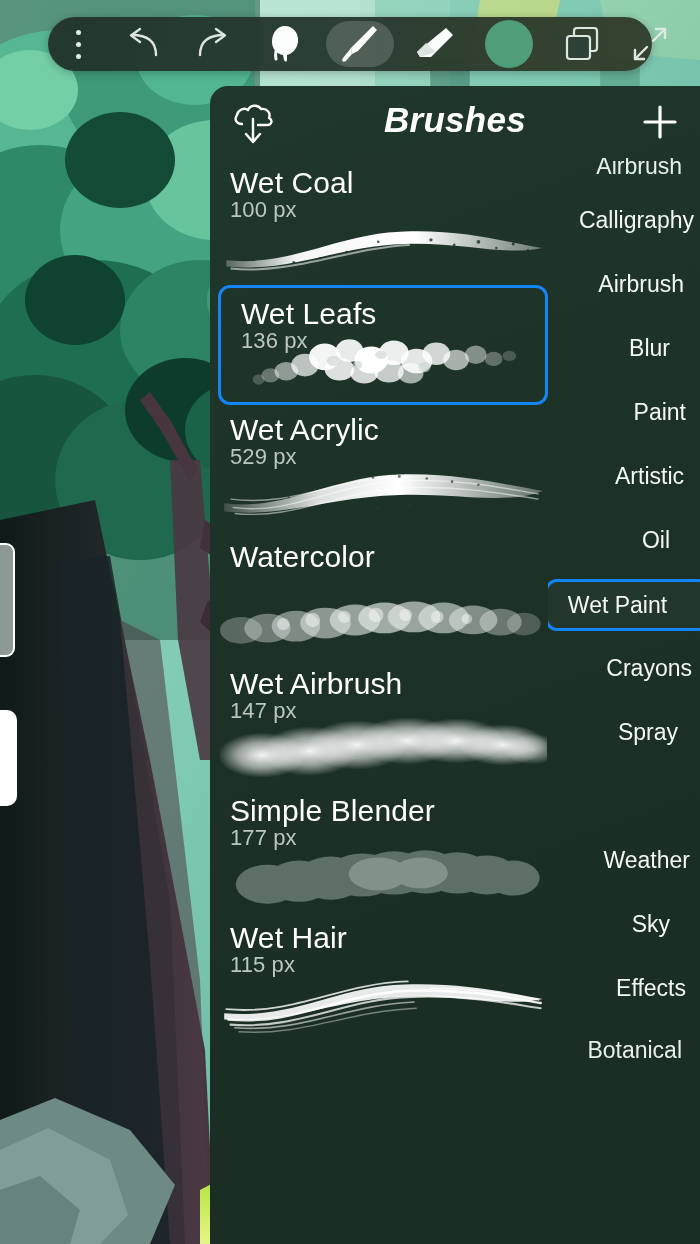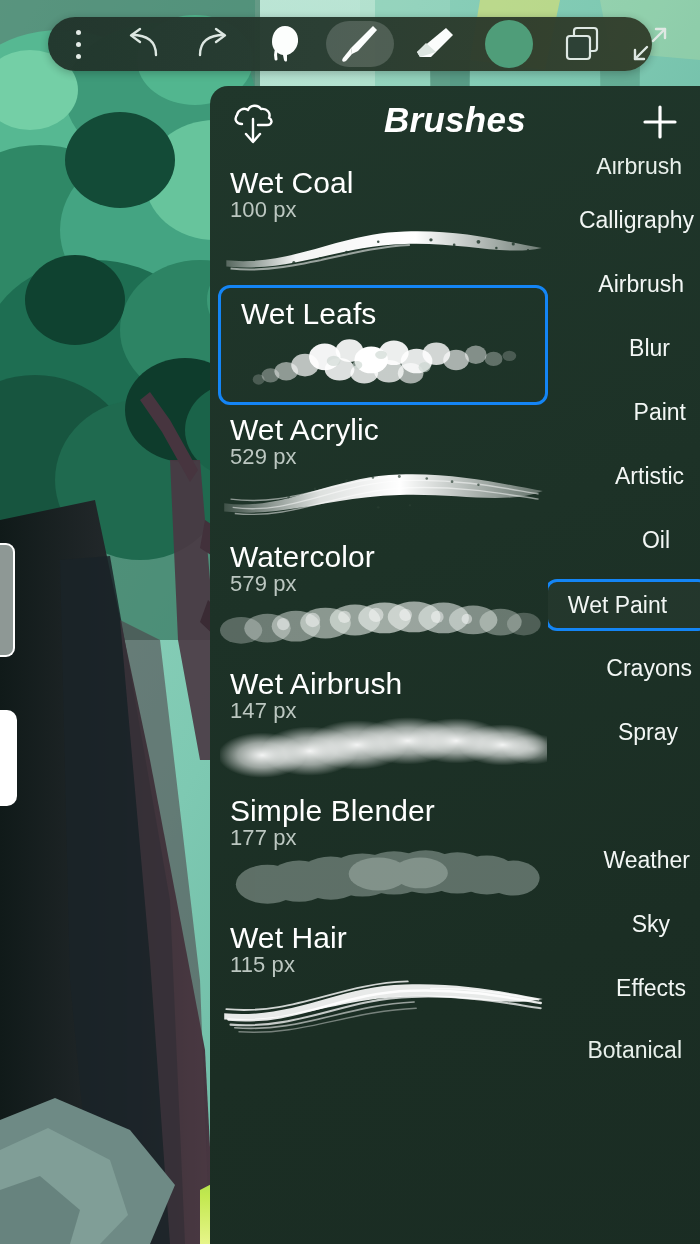--- a/index.html
+++ b/index.html
@@ -369,20 +369,21 @@
               <circle cx="120" cy="40" r="1.4"></circle>
             <circle cx="95" cy="46" r="1.2"></circle>
               <circle cx="70" cy="50" r="1.5"></circle>
           </g>
         </svg>
       </div>
     </div>
 
     <div class="brush-item selected">
       <div class="brush-name">Wet Leafs</div>
+      <div class="brush-size">136 px</div>
       <div class="stroke-wrap">
         <svg viewBox="0 0 310 70" preserveAspectRatio="none">
           <g fill="#ffffff">
             <ellipse cx="95" cy="30" rx="16" ry="13" opacity=".95"></ellipse>
             <ellipse cx="120" cy="24" rx="14" ry="11" opacity=".9"></ellipse>
             <ellipse cx="142" cy="33" rx="17" ry="13" opacity="1"></ellipse>
             <ellipse cx="165" cy="26" rx="15" ry="12" opacity=".92"></ellipse>
             <ellipse cx="188" cy="34" rx="16" ry="12" opacity=".88"></ellipse>
             <ellipse cx="208" cy="27" rx="14" ry="11" opacity=".8"></ellipse>
             <ellipse cx="75" cy="38" rx="14" ry="11" opacity=".7"></ellipse>
@@ -439,21 +440,20 @@
               <circle cx="65" cy="38" r="1.3"></circle>
             <circle cx="150" cy="48" r="1.2"></circle>
               <circle cx="180" cy="46" r="1.1"></circle>
           </g>
         </svg>
       </div>
     </div>
 
     <div class="brush-item">
       <div class="brush-name">Watercolor</div>
-      <div class="brush-size">579 px</div>
       <div class="stroke-wrap">
         <svg viewBox="0 0 310 70" preserveAspectRatio="none">
           <g fill="#e6ece8">
             <ellipse cx="20" cy="44" rx="20" ry="13" opacity=".30"></ellipse>
             <ellipse cx="45" cy="42" rx="22" ry="14" opacity=".40"></ellipse>
             <ellipse cx="72" cy="40" rx="23" ry="15" opacity=".48"></ellipse>
             <ellipse cx="100" cy="37" rx="24" ry="15" opacity=".55"></ellipse>
             <ellipse cx="128" cy="34" rx="24" ry="15" opacity=".60"></ellipse>
             <ellipse cx="156" cy="32" rx="25" ry="15" opacity=".65"></ellipse>
             <ellipse cx="184" cy="31" rx="25" ry="15" opacity=".62"></ellipse>

